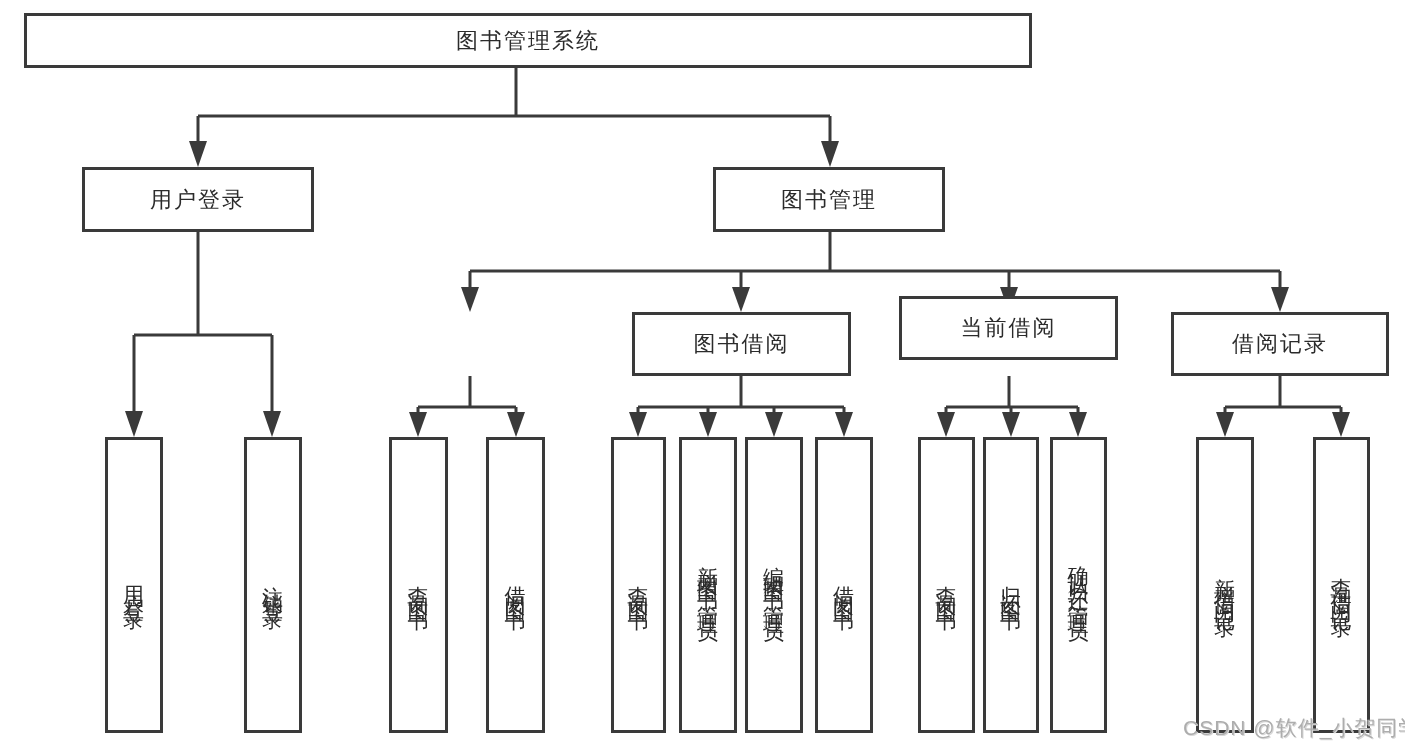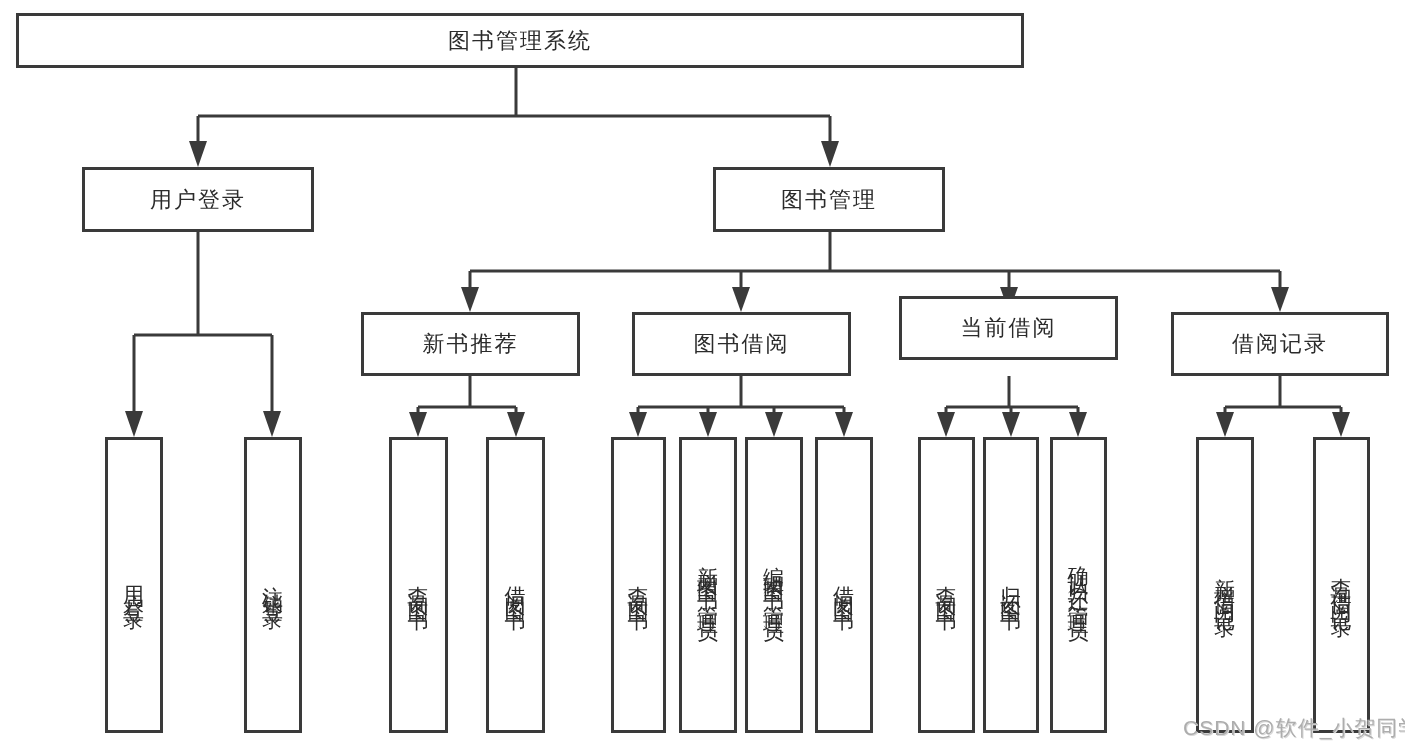--- a/index.html
+++ b/index.html
@@ -91,34 +91,31 @@
       <polygon points="1002,412 1020,412 1011,437"></polygon>
       <polygon points="1069,412 1087,412 1078,437"></polygon>
     </g>
     <g>
       <path d="M1280,376 V407 M1225,407 H1341 M1225,407 V424 M1341,407 V424"></path>
       <polygon points="1216,412 1234,412 1225,437"></polygon>
       <polygon points="1332,412 1350,412 1341,437"></polygon>
     </g>
   </svg>
 
-  <div class="box h" style="left:16px;top:13px;width:1008px;height:55px">
+  <div class="box h" style="left:24px;top:13px;width:1008px;height:55px">
     <span>图书管理系统</span>
   </div>
 
   <div class="box h" style="left:82px;top:167px;width:232px;height:65px">
     <span>用户登录</span>
   </div>
   <div class="box h" style="left:713px;top:167px;width:232px;height:65px">
     <span>图书管理</span>
   </div>
 
-  <div class="box h" style="left:361px;top:312px;width:219px;height:64px">
-    <span>新书推荐</span>
-  </div>
   <div class="box h" style="left:632px;top:312px;width:219px;height:64px">
     <span>图书借阅</span>
   </div>
   <div class="box h" style="left:899px;top:296px;width:219px;height:64px">
     <span>当前借阅</span>
   </div>
   <div class="box h" style="left:1171px;top:312px;width:218px;height:64px">
     <span>借阅记录</span>
   </div>
 

